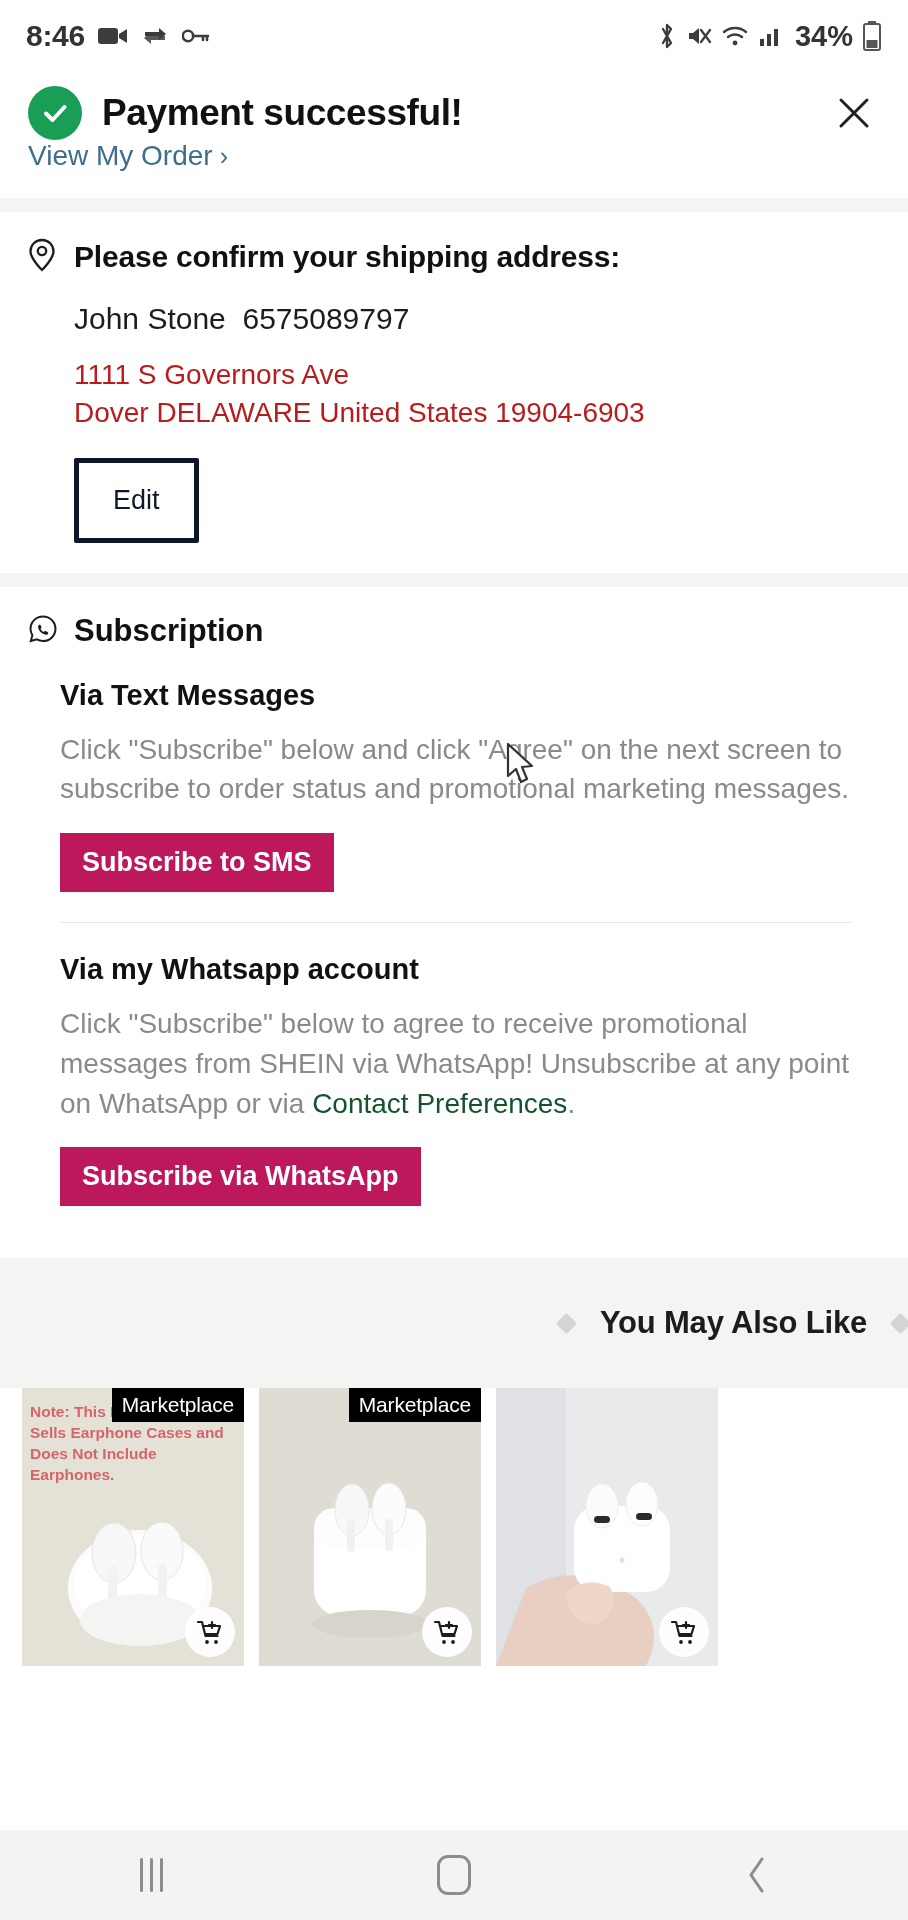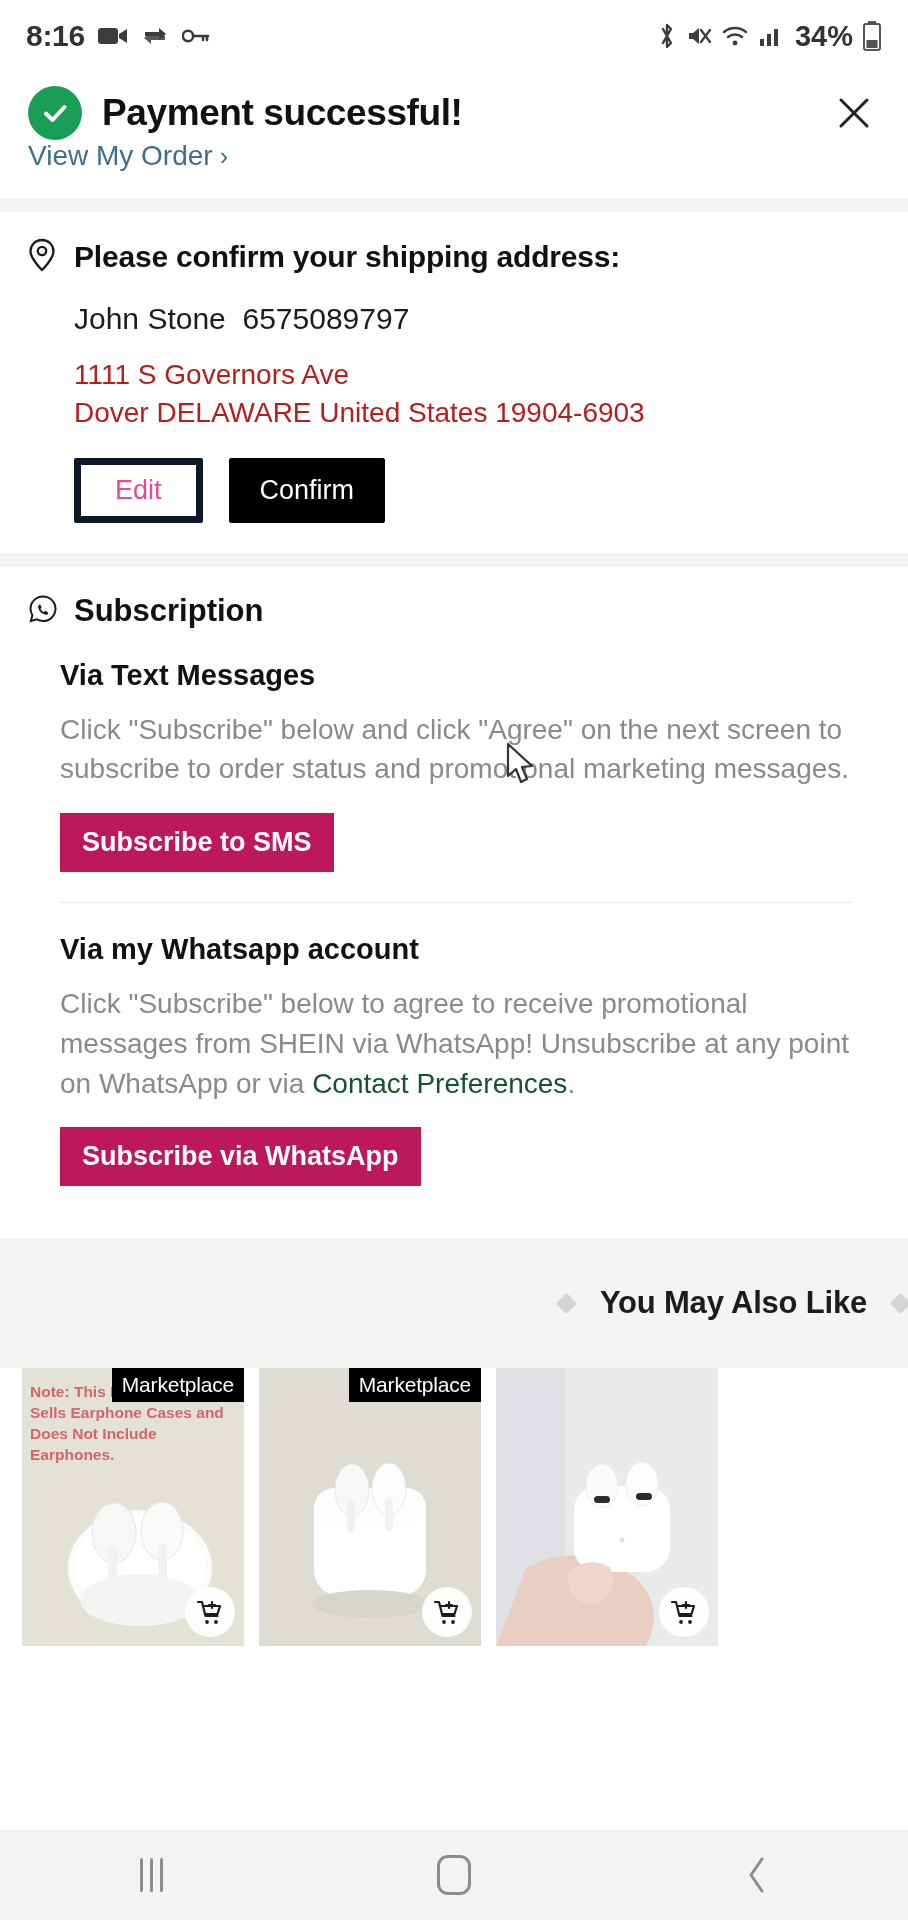--- a/index.html
+++ b/index.html
@@ -61,22 +61,22 @@
   .addr-name {
     margin-top: 26px; padding-left: 46px;
     font-size: 30px; color: #1c1c1c;
   }
   .addr-lines {
     margin-top: 20px; padding-left: 46px;
     font-size: 28px; color: #b91c1c; line-height: 1.35;
   }
   .addr-btns { margin-top: 26px; padding-left: 46px; display: flex; gap: 26px; }
   .btn-outline {
-    border: 7px solid #0f172a; background: #fff; color: #ec4899;
-    font-size: 27px; padding: 10px 34px; border-radius: 2px;
+    border: 5px solid #0f172a; background: #fff; color: #0f172a;
+    font-size: 27px; padding: 22px 34px; border-radius: 2px;
     font-family: inherit; cursor: pointer;
   }
   .btn-solid {
     border: 1px solid #000; background: #000; color: #fff;
     font-size: 27px; padding: 11px 30px; border-radius: 2px;
     font-family: inherit; cursor: pointer; font-weight: 500;
   }
 
   
   .sub-block { background: #fff; padding: 26px 28px 34px 28px; }
@@ -171,21 +171,21 @@
   .recents i { display: block; width: 3px; height: 34px; background: #8c8c8c; border-radius: 2px; }
   .home-sq {
     width: 34px; height: 40px; border: 3px solid #8c8c8c; border-radius: 11px;
   }
 </style>
 </head>
 <body>
 
 <div class="status-bar">
   <div class="sb-left">
-    <span class="sb-time">8:16</span>
+    <span class="sb-time">8:46</span>
     <span class="sb-ico">
       <svg width="30" height="22" viewBox="0 0 30 22">
           <rect x="0" y="3" width="20" height="16" rx="3" fill="#3c3c3c"></rect>
           <path d="M21 9 L29 4 L29 18 L21 13 Z" fill="#3c3c3c"></path>
         </svg>
     </span>
     <span class="sb-ico">
       <svg width="28" height="24" viewBox="0 0 28 24">
           <path d="M4 8 h14 v-4 l7 6 -7 6 v-4 H4 z" fill="#3c3c3c"></path>
           <path d="M24 16 H10 v4 l-7-6 7-6 v4 h14 z" fill="#3c3c3c" opacity="0.85"></path>
@@ -269,21 +269,20 @@
   </div>
   <div class="addr-name">
     <span>John Stone</span>&nbsp;&nbsp;<span>6575089797</span>
   </div>
   <div class="addr-lines">
     <div>1111 S Governors Ave</div>
     <div>Dover DELAWARE United States 19904-6903</div>
   </div>
   <div class="addr-btns">
     <button class="btn-outline">Edit</button>
-    <button class="btn-solid">Confirm</button>
   </div>
 </div>
 
 <div class="gap"></div>
 
 <div class="sub-block">
   <div class="sub-head">
     <span>
       <svg width="30" height="30" viewBox="0 0 30 30">
           <path d="M15 2.5 C8 2.5 2.5 8 2.5 14.8 C2.5 17.2 3.2 19.4 4.4 21.2 L2.8 27 L8.9 25.4 C10.7 26.4 12.8 27 15 27 C22 27 27.5 21.5 27.5 14.8 C27.5 8 22 2.5 15 2.5 Z" fill="none" stroke="#1c1c1c" stroke-width="2"></path>

